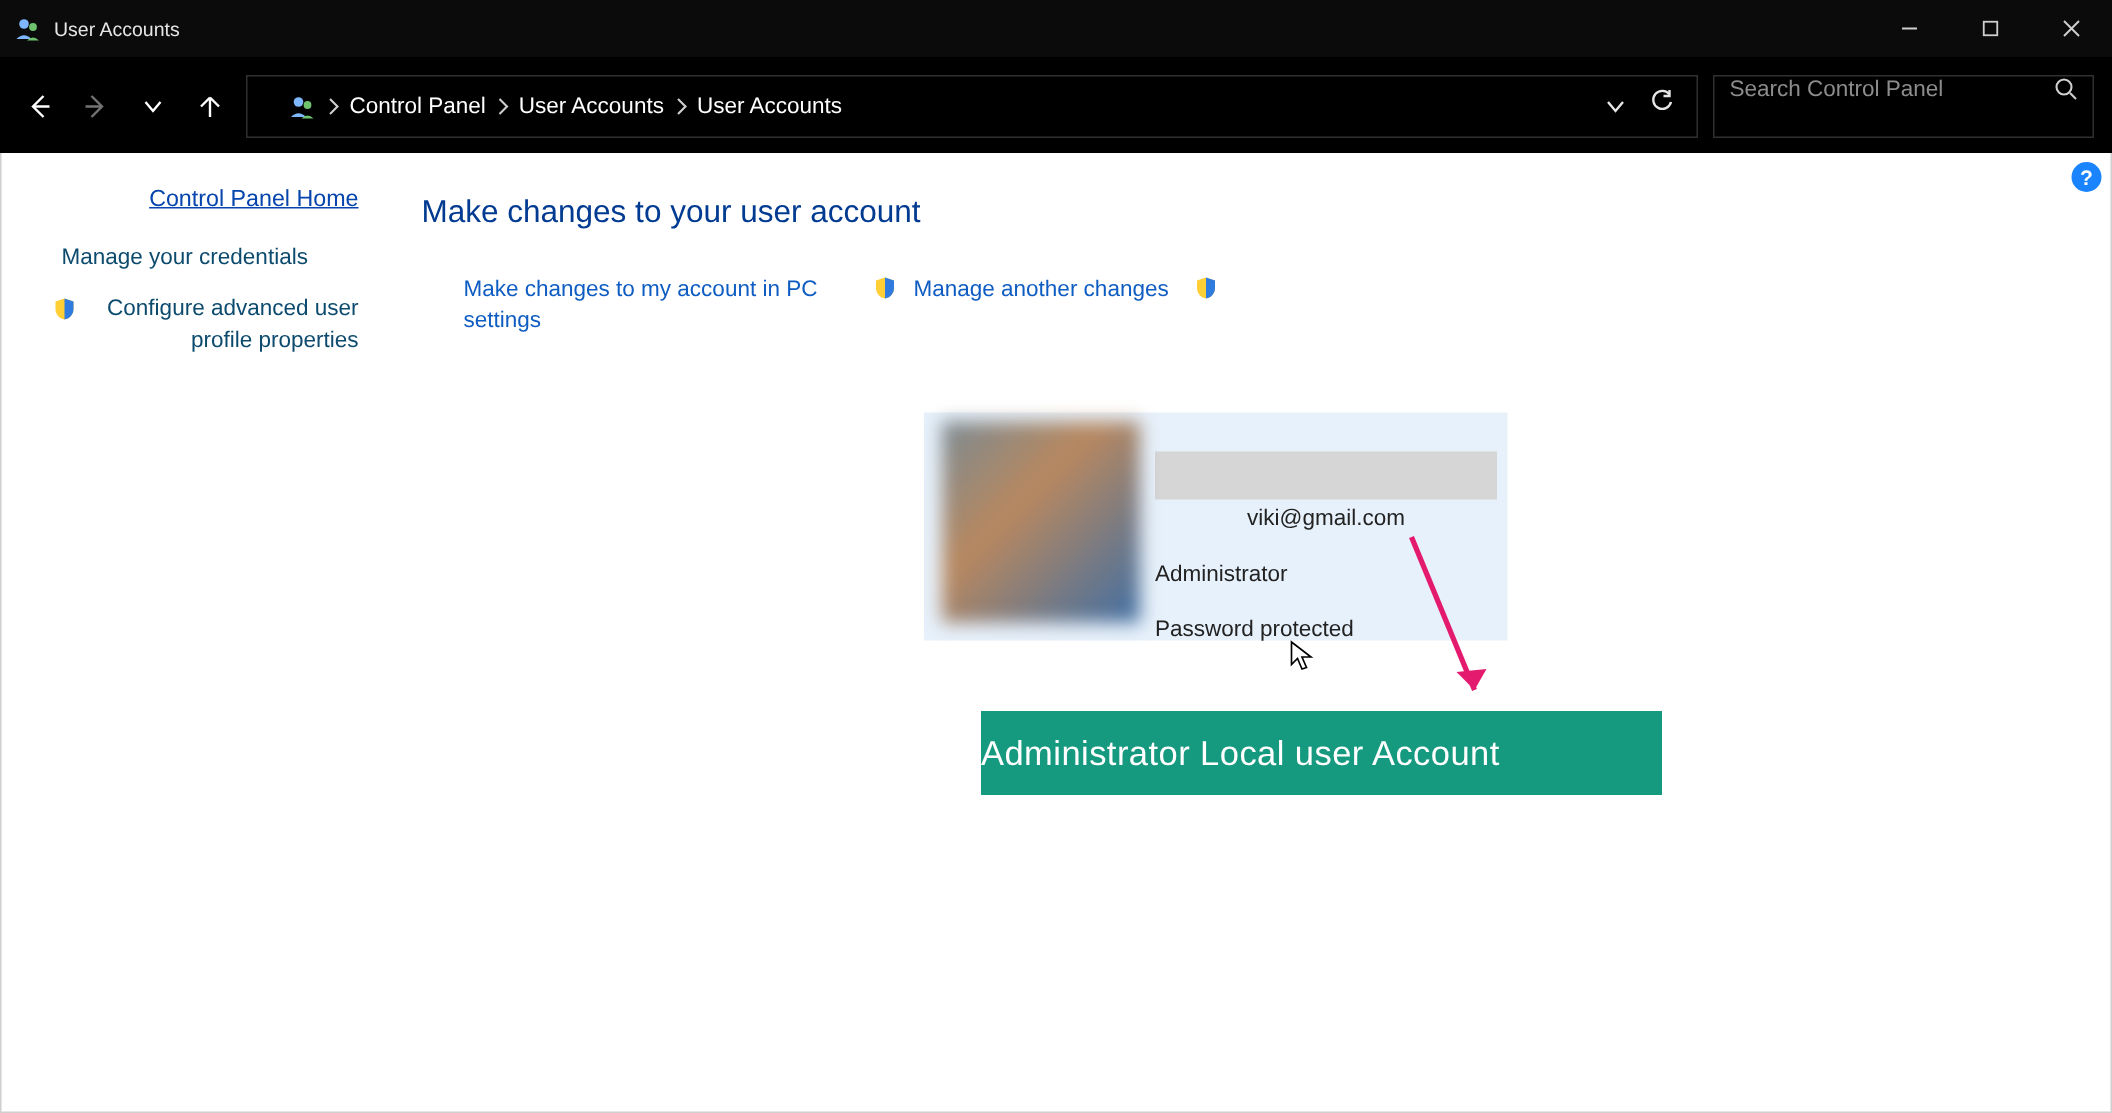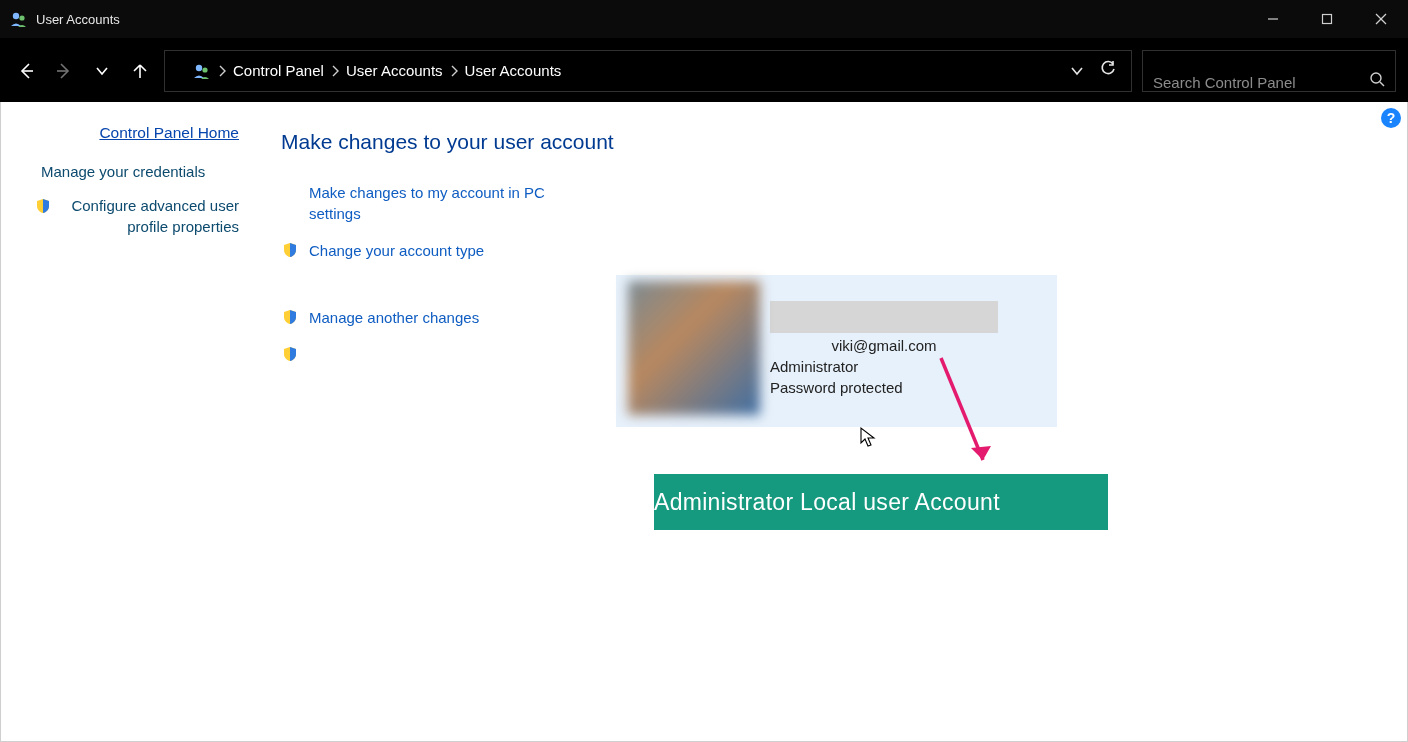--- a/index.html
+++ b/index.html
@@ -42,21 +42,21 @@
     align-items: center;
     padding: 0 6px 0 28px;
     color: #fff;
     gap: 6px;
   }
   .addr-icon { display:flex; align-items:center; }
   .crumb { color: #fff; font-size: 15px; white-space: nowrap; }
   .crumb-sep { color:#bfbfbf; display:flex; align-items:center; }
   .addr-tail { margin-left:auto; display:flex; align-items:center; gap:14px; padding-right:8px; }
   .searchbox {
-    width: 254px; height:42px; border:1px solid #303030; display:flex; align-items:flex-end; padding:0 10px; color:#9a9a9a;
+    width: 254px; height:42px; border:1px solid #303030; display:flex; align-items:flex-start; padding:0 10px; color:#9a9a9a;
   }
   .searchbox input {
     flex:1; background:transparent; border:none; outline:none; color:#d0d0d0; font-size:15px;
   }
   .searchbox input::placeholder { color:#8c8c8c; }
   .searchbox .s-icon { color:#cfcfcf; }
 
   
   .body {
     display:flex; height: calc(742px - 38px - 64px); position:relative; border:1px solid #cfcfcf; border-top:none;
@@ -67,37 +67,37 @@
   .sidebar .home-link { color:#0645ad; font-size:15.5px; margin-bottom:20px; display:block; }
   .side-item { display:flex; align-items:flex-start; gap:6px; margin-bottom:14px; }
   .side-item a { color:#0c4a6e; font-size:15px; line-height:1.35; text-decoration:none; }
   .side-item .shield-slot { width:18px; display:flex; justify-content:center; margin-top:2px; }
   .side-item .neg-shift { margin-left:-18px; }
 
   .main {
     flex:1; padding: 28px 0 12px 24px; position:relative;
   }
   .main h1 { color:#003a91; font-size:21px; font-weight:400; margin-bottom:28px; }
-  .link-list { display:flex; flex-direction:column; gap:16px; }
+  .link-list { display:flex; flex-direction:row; gap:16px; }
   .link-row { display:flex; align-items:flex-start; gap:10px; }
   .link-row a { color:#0f5dc2; font-size:15px; line-height:1.4; text-decoration:none; max-width:240px; }
   .link-row .icon-slot { width:18px; margin-top:2px; display:flex; justify-content:center; }
   .link-spacer { height:14px; }
 
   
   .account-card {
-    position:absolute; left:615px; top:173px; width:441px; height:152px; background:#e7f1fb; display:flex;
+    position:absolute; left:615px; top:173px; width:389px; height:152px; background:#e7f1fb; display:flex;
   }
   .avatar {
     width:132px; height:134px; margin:6px 0 0 12px; background:linear-gradient(135deg,#7b8a92 0%, #b8885f 40%, #3f6ea3 100%); filter:blur(6px);
   }
   .acct-info { padding:6px 6px 0 10px; flex:1; font-size:15px; color:#222; }
   .name-blocked { width:228px; height:32px; background:#d6d6d6; margin-top:20px; }
   .email { text-align:center; width:228px; margin-top:4px; font-size:15px; }
-  .info-line { margin-top:4px; }
+  .info-line { margin-top:20px; }
 
   
   .callout-box {
     position:absolute; left:653px; top:372px; width:454px; height:56px; background:#15997f; color:#fff; font-size:23px; display:flex; align-items:center; letter-spacing:0.3px;
   }
   .arrow-svg { position:absolute; left:930px; top:250px; pointer-events:none; }
   .cursor-svg { position:absolute; left:858px; top:324px; pointer-events:none; }
 
   .help-badge {
     position:absolute; right:6px; top:6px; width:20px; height:20px; border-radius:50%; background:#1a84ff; color:#fff; font-size:14px; display:flex; align-items:center; justify-content:center; font-weight:600;
@@ -236,29 +236,20 @@
     </div>
   </div>
 
   <div class="main">
     <h1>Make changes to your user account</h1>
 
     <div class="link-list">
       <div class="link-row">
         <span class="icon-slot"></span>
         <a href="#">Make changes to my account in PC settings</a>
-      </div>
-      <div class="link-row">
-        <span class="icon-slot">
-          <svg width="16" height="16" viewBox="0 0 16 16">
-              <path d="M8 1 L14 3 V8 C14 12 11 14.5 8 15 C5 14.5 2 12 2 8 V3 Z" fill="#ffcf35"></path>
-              <path d="M8 1 L14 3 V8 C14 12 11 14.5 8 15 V1 Z" fill="#2f7be0"></path>
-            </svg>
-        </span>
-        <a href="#">Change your account type</a>
       </div>
       <div class="link-spacer"></div>
       <div class="link-row">
         <span class="icon-slot">
           <svg width="16" height="16" viewBox="0 0 16 16">
               <path d="M8 1 L14 3 V8 C14 12 11 14.5 8 15 C5 14.5 2 12 2 8 V3 Z" fill="#ffcf35"></path>
               <path d="M8 1 L14 3 V8 C14 12 11 14.5 8 15 V1 Z" fill="#2f7be0"></path>
             </svg>
         </span>
         <a href="#">Manage another changes</a>

